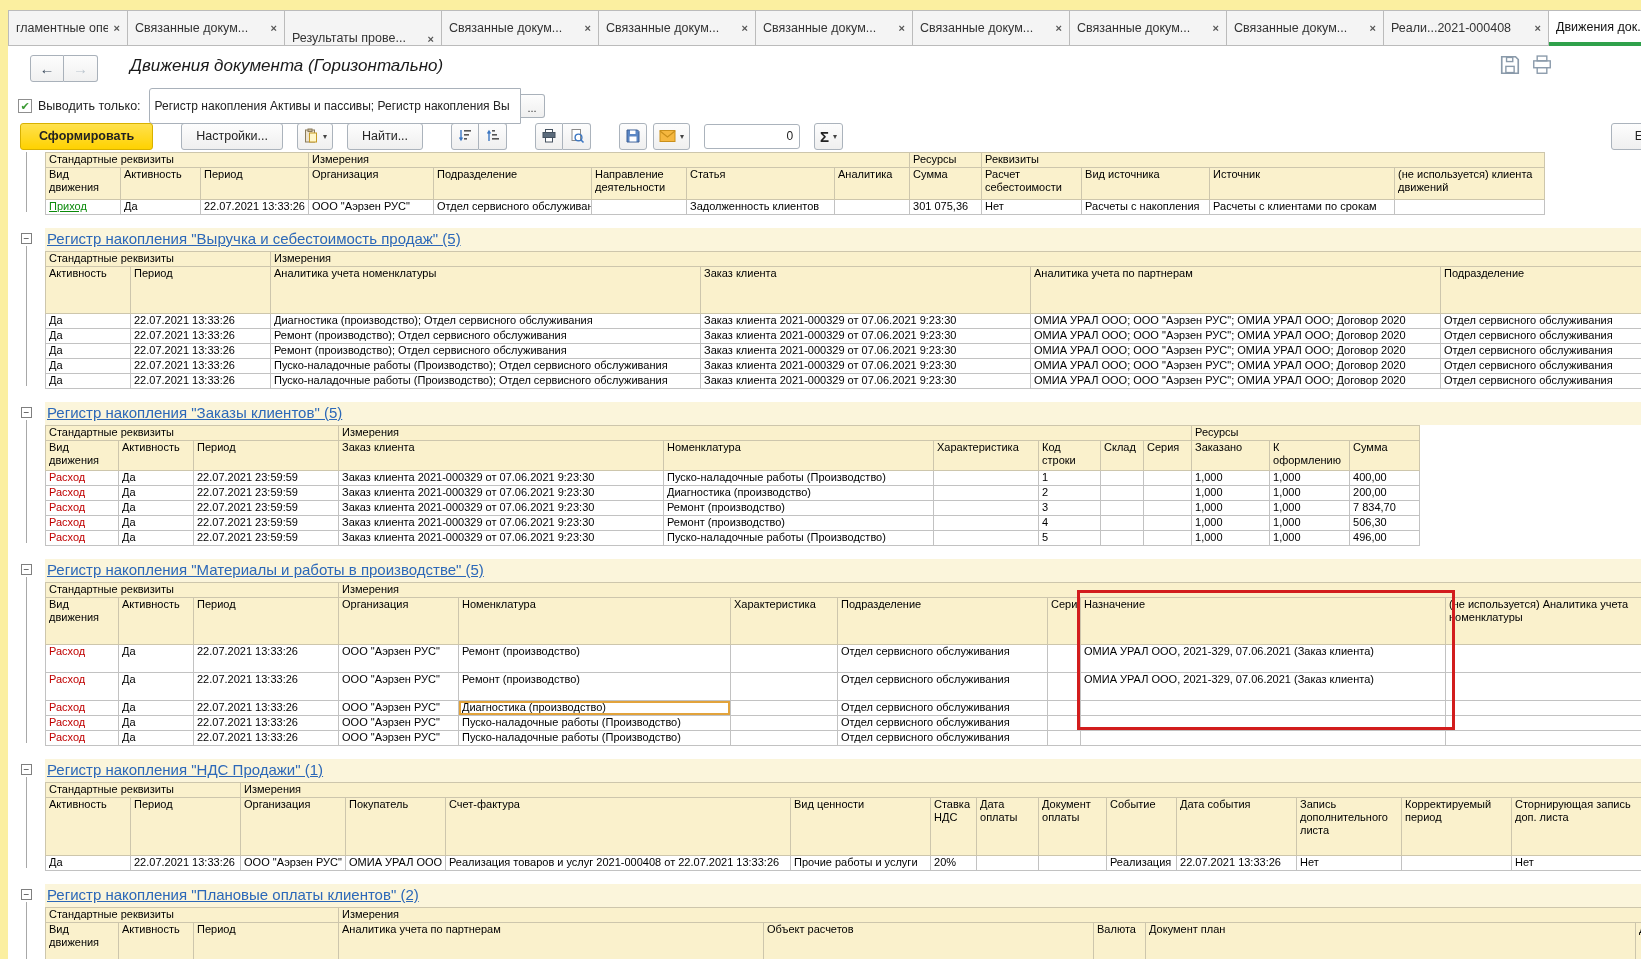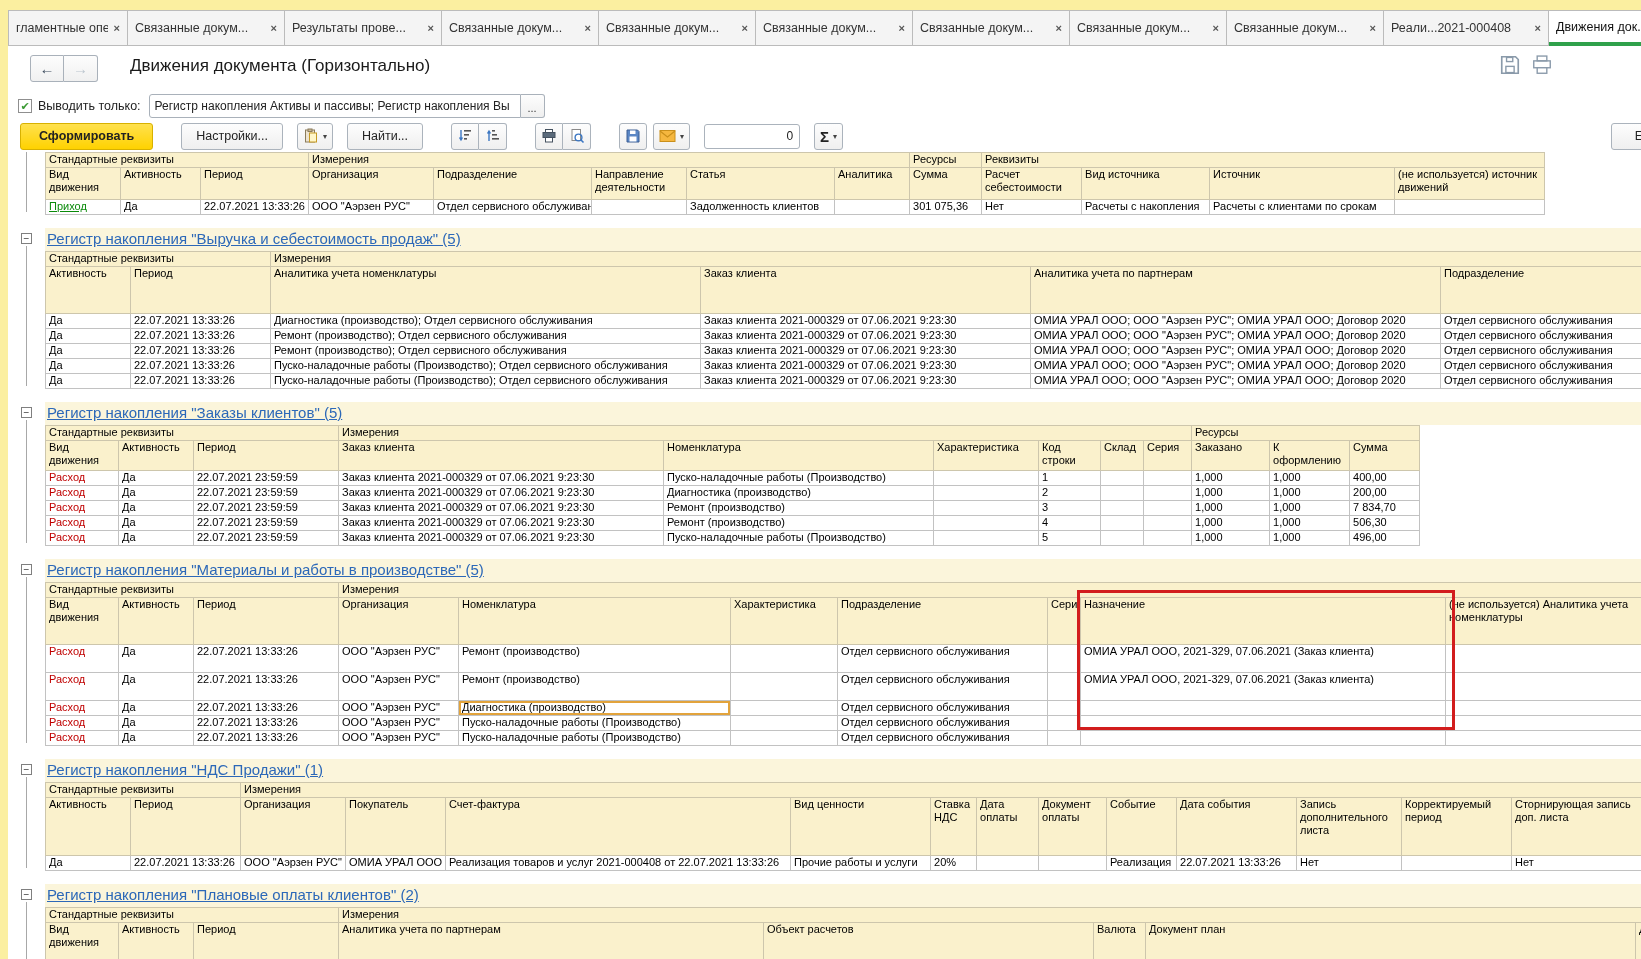--- a/index.html
+++ b/index.html
@@ -16,29 +16,29 @@
   .tab .tlabel{flex:1 1 auto;white-space:nowrap;overflow:hidden;}
   .tab .tclose{flex:0 0 auto;margin-left:6px;font-size:11px;font-weight:bold;color:#555;}
   .tab.active{background:#fff;border-bottom:4px solid #2FA14B;color:#111;}
 
   
   .hdr{position:absolute;left:8px;top:46px;width:1633px;height:46px;}
   .navpair{position:absolute;left:22px;top:9px;display:flex;}
   .navbtn{box-sizing:border-box;width:34px;height:27px;border:1px solid #A9B1BA;background:linear-gradient(#FDFDFD,#F0F0F0);display:flex;align-items:center;justify-content:center;font-size:15px;color:#3D4C5E;cursor:pointer;}
   .navbtn.back{border-radius:3px 0 0 3px;}
   .navbtn.fwd{border-radius:0 3px 3px 0;border-left:none;color:#BCC6CF;}
-  .ptitle{position:absolute;left:122px;top:10px;font-size:17px;color:#1a1a1a;white-space:nowrap;}
+  .ptitle{position:absolute;left:122px;top:10px;font-size:17px;color:#1a1a1a;white-space:nowrap;font-style:italic;}
   .hdr-icons{position:absolute;right:88px;top:8px;display:flex;gap:10px;}
   .hicon{width:22px;height:22px;cursor:pointer;}
 
   
   .filterrow{position:absolute;left:8px;top:92px;width:1633px;height:28px;display:flex;align-items:center;}
   .chk{box-sizing:border-box;width:14px;height:14px;border:1px solid #8F8F8F;background:#fff;margin-left:10px;font-size:11px;line-height:12px;text-align:center;color:#3C9B35;cursor:pointer;}
   .chklabel{font-size:12.5px;color:#222;margin:0 8px 0 6px;}
-  .filterinput{box-sizing:border-box;width:372px;height:24px;border:1px solid #A9B1BA;border-radius:3px 0 0 3px;background:#fff;font-size:12px;color:#222;padding:0 5px;display:flex;align-items:center;white-space:nowrap;overflow:hidden;cursor:text;}
+  .filterinput{box-sizing:border-box;width:372px;height:36px;border:1px solid #A9B1BA;border-radius:3px 0 0 3px;background:#fff;font-size:12px;color:#222;padding:0 5px;display:flex;align-items:center;white-space:nowrap;overflow:hidden;cursor:text;}
   .dots-btn{box-sizing:border-box;width:24px;height:24px;border:1px solid #A9B1BA;border-left:none;border-radius:0 3px 3px 0;background:linear-gradient(#FDFDFD,#EFEFEF);font-size:11px;display:flex;align-items:flex-end;justify-content:center;padding-bottom:3px;color:#333;cursor:pointer;}
 
   
   .toolbar{position:absolute;left:8px;top:120px;width:1633px;height:32px;display:flex;align-items:center;}
   .btn{box-sizing:border-box;height:27px;border:1px solid #ABB3BC;border-radius:3px;background:linear-gradient(#FDFDFD,#EFEFEF);display:inline-flex;align-items:center;justify-content:center;font-size:12.5px;color:#222;padding:0 14px;cursor:pointer;white-space:nowrap;}
   .btn.ic{padding:0 5px;min-width:28px;}
   .btn .caret{font-size:8px;color:#444;margin-left:4px;}
   .generate{background:linear-gradient(#FFE14E,#FFD200);border-color:#D8B100;font-weight:700;margin-left:12px;padding:0 18px;}
   .tspace{width:14px;flex:0 0 auto;}
   .sspace{width:6px;flex:0 0 auto;}
@@ -74,21 +74,21 @@
 
   <div class="tabbar">
       <div class="tab" style="width: 120px;">
         <span class="tlabel">гламентные опе...</span>
         <span class="tclose">×</span>
       </div>
       <div class="tab" style="width: 157px;">
         <span class="tlabel">Связанные докум...</span>
         <span class="tclose">×</span>
       </div>
-      <div class="tab" style="width: 157px;">
+      <div class="tab" style="width: 157px; align-items: flex-end;">
         <span class="tlabel">Результаты прове...</span>
         <span class="tclose">×</span>
       </div>
       <div class="tab" style="width: 157px;">
         <span class="tlabel">Связанные докум...</span>
         <span class="tclose">×</span>
       </div>
       <div class="tab" style="width: 157px;">
         <span class="tlabel">Связанные докум...</span>
         <span class="tclose">×</span>
@@ -263,21 +263,21 @@
                 <th>Период</th>
                 <th>Организация</th>
                 <th>Подразделение</th>
                 <th>Направление деятельности</th>
                 <th>Статья</th>
                 <th>Аналитика</th>
                 <th>Сумма</th>
                 <th>Расчет себестоимости</th>
                 <th>Вид источника</th>
                 <th>Источник</th>
-                <th>(не используется) источник движений</th>
+                <th>(не используется) клиента движений</th>
               </tr>
             </thead>
             <tbody>
               <tr style="height: 15px;">
                 <td class="al-c fc-green">Приход</td>
                 <td>Да</td>
                 <td>22.07.2021 13:33:26</td>
                 <td>ООО "Аэрзен РУС"</td>
                 <td>Отдел сервисного обслуживания</td>
                 <td></td>

